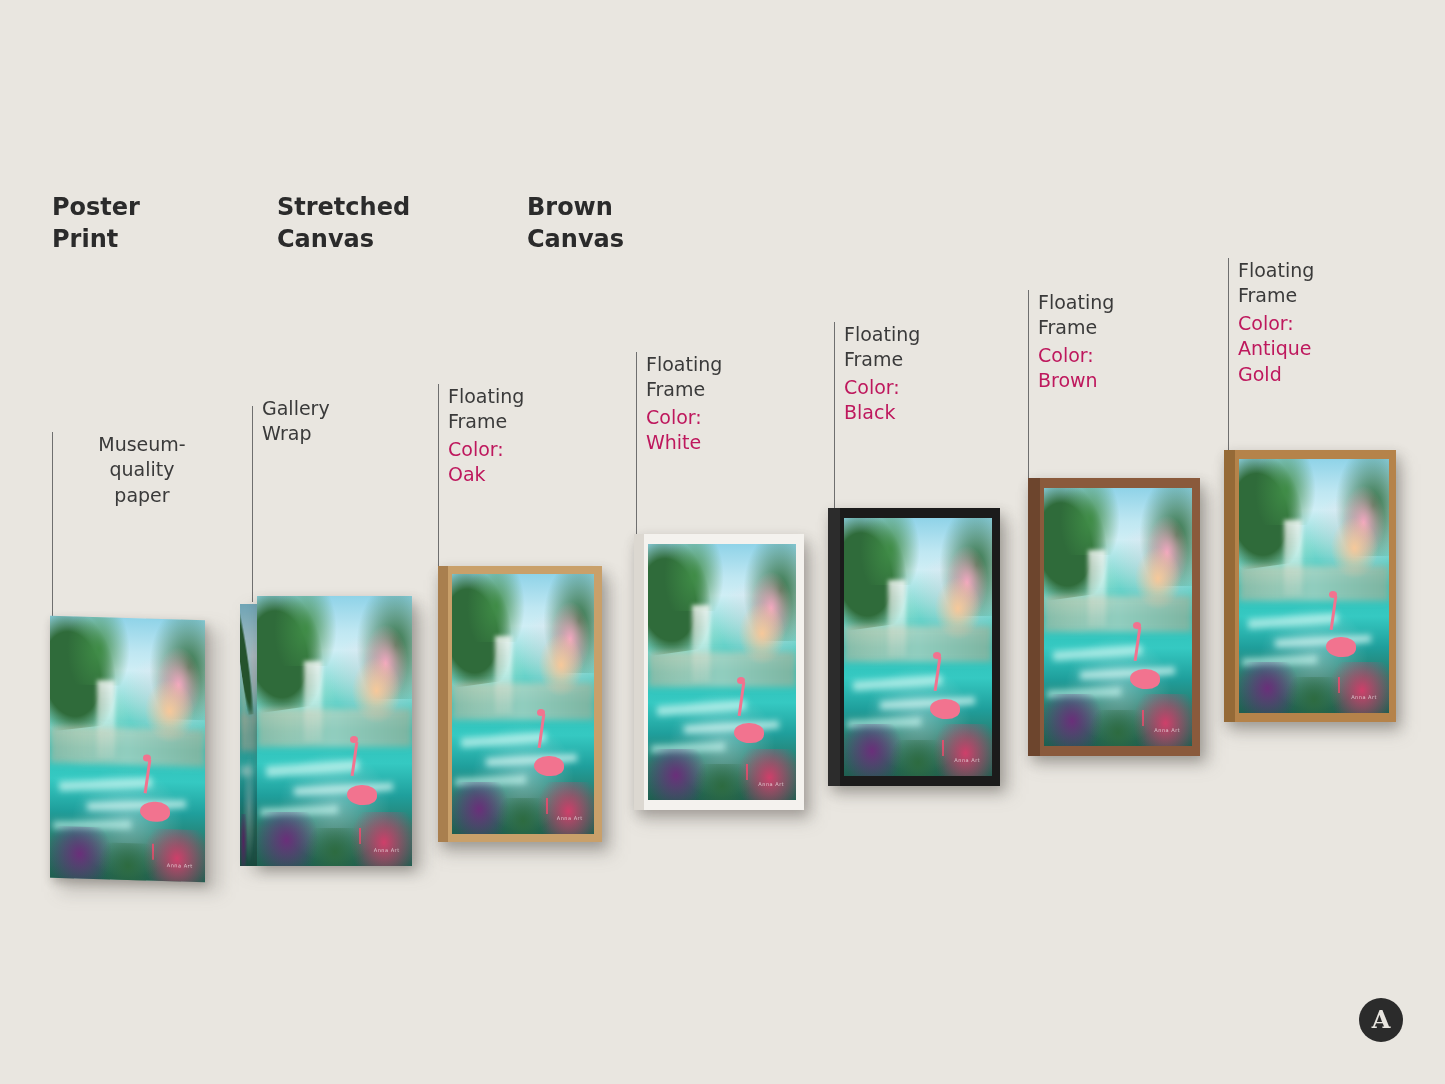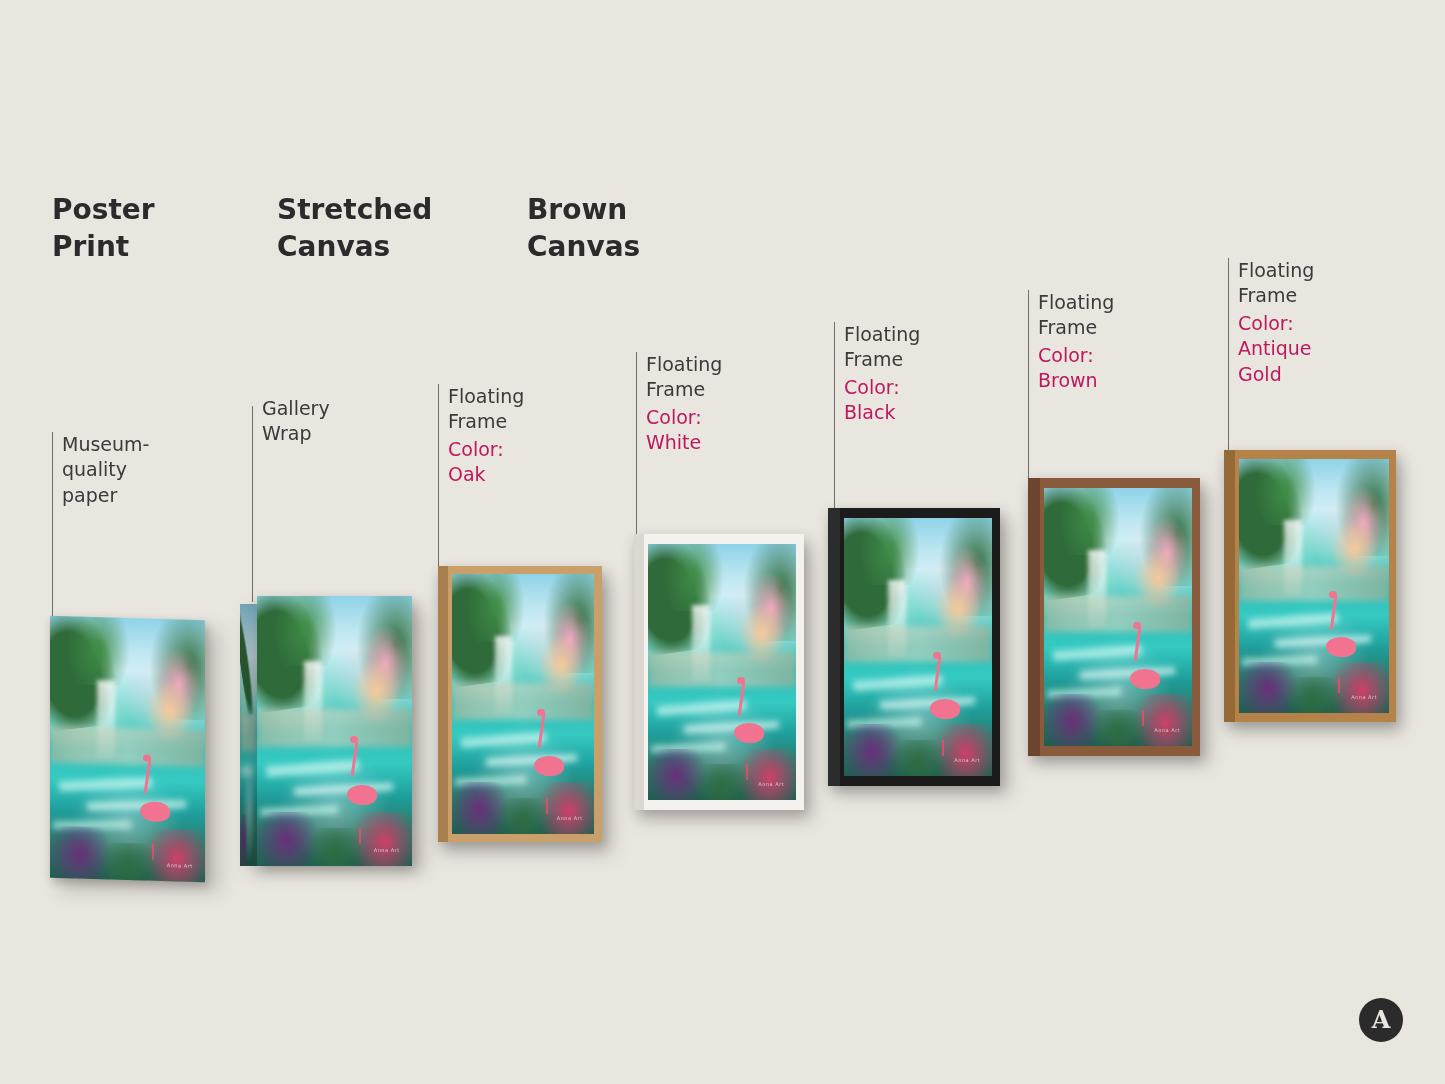--- a/index.html
+++ b/index.html
@@ -12,21 +12,21 @@
   }
   .stage{position:absolute;inset:0;}
 
   
   .title{
     position:absolute;left:52px;top:100px;
     font-size:49px;font-weight:bold;color:#2b2b2b;
     letter-spacing:-0.5px;
   }
   .cat{
-    position:absolute;font-size:28px;font-weight:bold;color:#2b2b2b;
+    position:absolute;font-size:24px;font-weight:bold;color:#2b2b2b;
     line-height:1.32;white-space:pre-line;
   }
 
   
   .callout{position:absolute;}
   .callout .lbl{
     font-size:19px;color:#3a3a3a;line-height:1.34;white-space:pre-line;
   }
   .callout .lbl.b{font-weight:normal;color:#be185d;margin-top:2px;}
   .leader{
@@ -105,21 +105,21 @@
 <div class="stage">
 
 
   <div class="cat" style="left:52px;top:192px;">Poster
 Print</div>
   <div class="cat" style="left:277px;top:192px;">Stretched
 Canvas</div>
   <div class="cat" style="left:527px;top:192px;">Brown
 Canvas</div>
 
-  <div class="callout" style="left:62px;top:432px;width:140px;">
+  <div class="callout" style="left:72px;top:432px;width:140px;text-align:center;">
     <div class="lbl">Museum-
 quality
 paper</div>
   </div>
   <div class="leader" style="left:52px;top:432px;height:188px;"></div>
 
   <div class="callout" style="left:262px;top:396px;width:150px;">
     <div class="lbl">Gallery
 Wrap</div>
   </div>

